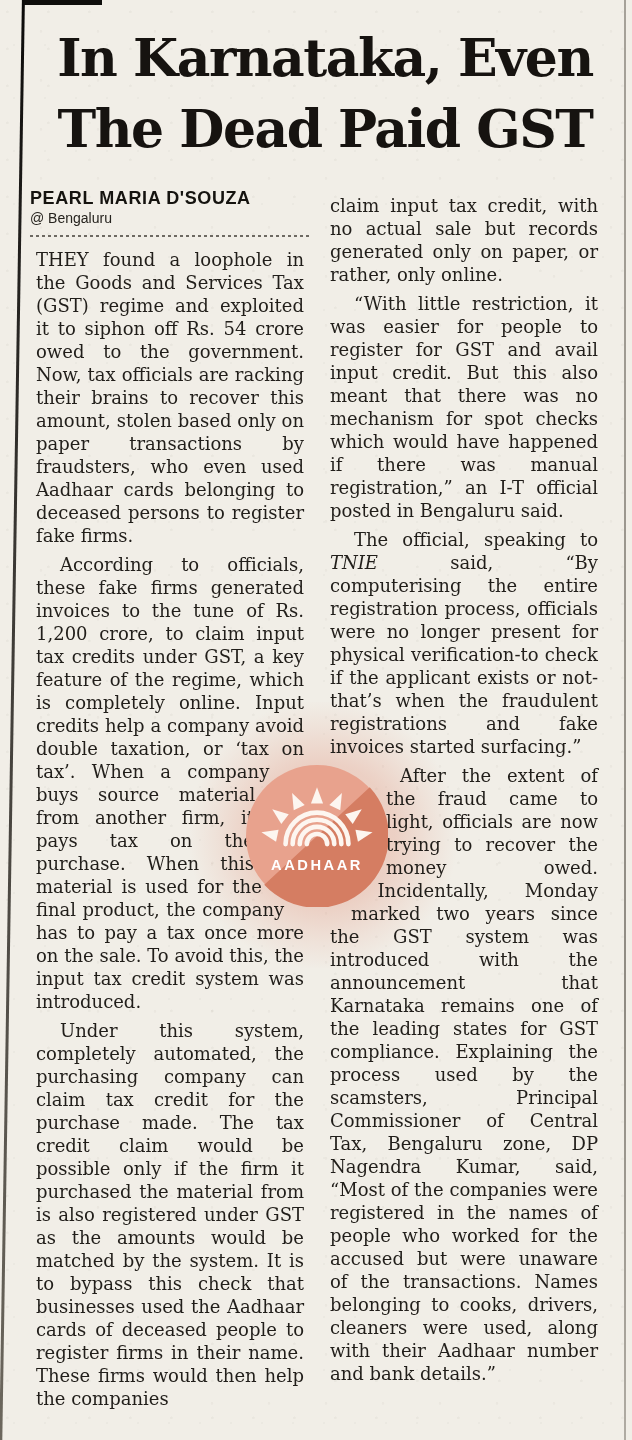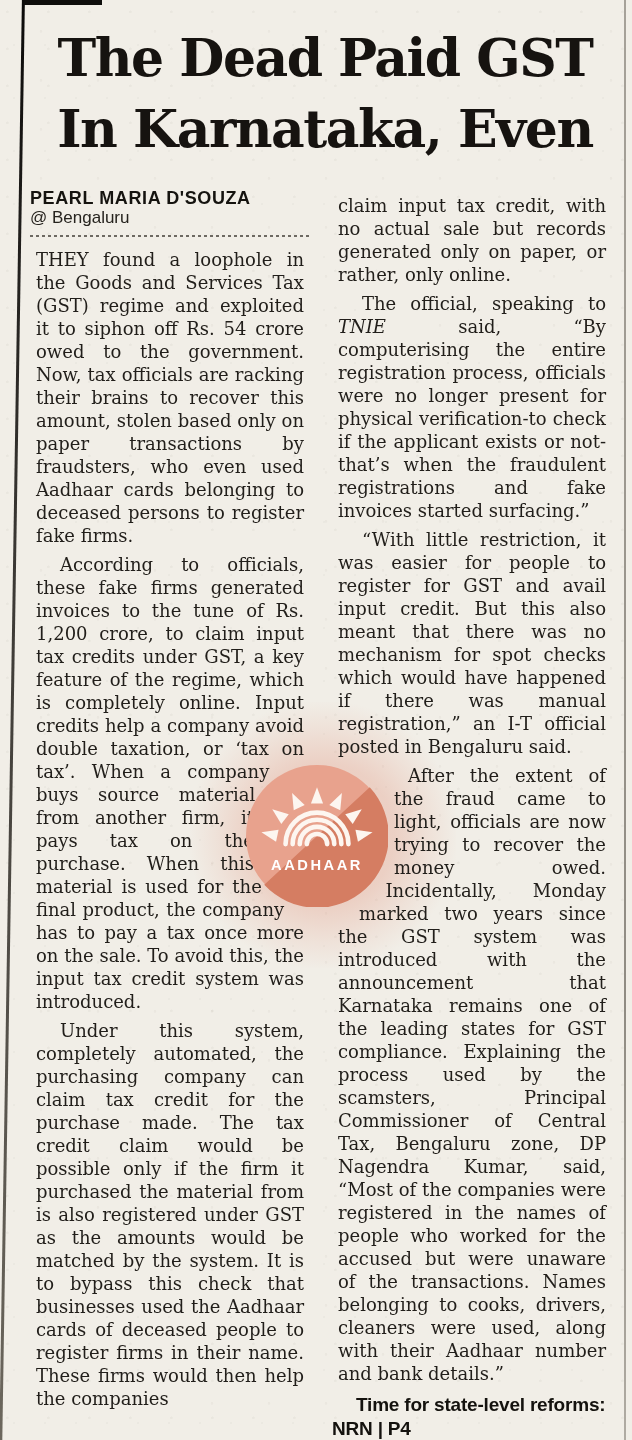--- a/index.html
+++ b/index.html
@@ -19,28 +19,28 @@
     transform:rotate(0.9deg);transform-origin:top left;}
   .corner-mark{position:absolute;left:24px;top:0;width:78px;height:5px;background:#0f0e0c;}
   .rule-right{position:absolute;left:624px;top:0;width:2px;height:1440px;opacity:.75;
     background:linear-gradient(180deg,#8d8density 0%,#827d74 30%,#6f6a61 70%,#9a958c);
     background:linear-gradient(180deg,#8d887f 0%,#827d74 30%,#6f6a61 70%,#9a958c);}
   
   .headline{position:absolute;top:22px;left:34px;right:16px;text-align:center;
     font-weight:700;font-size:52px;line-height:71px;letter-spacing:-1.5px;color:#161310;}
   .headline div{white-space:nowrap;}
   
-  .columns{position:absolute;top:188px;left:30px;width:582px;display:flex;gap:22px;}
+  .columns{position:absolute;top:188px;left:30px;width:582px;display:flex;gap:14px;}
   .col{width:280px;font-size:18px;line-height:23px;text-align:justify;color:#211e1a;}
   .col p{margin:6px;}
   .col p.indent{text-indent:24px;}
   
   .byline-author{font-family:"Liberation Sans", sans-serif;font-weight:bold;font-size:18px;
     letter-spacing:.6px;color:#15130f;line-height:21px;}
-  .byline-loc{font-family:"Liberation Sans", sans-serif;font-size:17px;line-height:18px;color:#26231e;}
+  .byline-loc{font-family:"Liberation Sans", sans-serif;font-size:14px;line-height:18px;color:#26231e;}
   .byline-sep{margin:8px 0 11px;height:2px;
     background:repeating-linear-gradient(90deg,#6d6962 0 3px,transparent 3px 6px);}
   
   .spr0{float:right;width:1px;height:575px;margin-right:-1px;}
   .spr1{float:right;clear:right;width:60px;height:142px;margin-right:-4px;
     shape-outside:circle(77px at 73px 71px);}
   .spl0{float:left;width:1px;height:575px;margin-left:-1px;}
   .spl1{float:left;clear:left;width:62px;height:142px;
     shape-outside:circle(77px at -9px 71px);}
   
@@ -55,22 +55,22 @@
 </head>
 <body>
 
 <div class="page">
 
   <div class="rule-left"></div>
   <div class="corner-mark"></div>
   <div class="rule-right"></div>
 
   <div class="headline">
+    <div>In Karnataka, Even</div>
     <div>The Dead Paid GST</div>
-    <div>In Karnataka, Even</div>
   </div>
 
   <div class="logo-glow"></div>
 
   <div class="columns">
 
     <div class="col">
       <span class="spr0"></span>
       <span class="spr1"></span>
 
@@ -83,28 +83,24 @@
       <p>THEY found a loophole in the Goods and Services Tax (GST) regime and exploited it to siphon off Rs. 54 crore owed to the government. Now, tax officials are racking their brains to recover this amount, stolen based only on paper transactions by fraudsters, who even used Aadhaar cards belonging to deceased persons to register fake firms.</p>
       <p class="indent">According to officials, these fake firms generated invoices to the tune of Rs. 1,200 crore, to claim input tax credits under GST, a key feature of the regime, which is completely online. Input credits help a company avoid double taxation, or ‘tax on tax’. When a company buys source material from another firm, it pays tax on the purchase. When this material is used for the final product, the company has to pay a tax once more on the sale. To avoid this, the input tax credit system was introduced.</p>
       <p class="indent">Under this system, completely automated, the purchasing company can claim tax credit for the purchase made. The tax credit claim would be possible only if the firm it purchased the material from is also registered under GST as the amounts would be matched by the system. It is to bypass this check that businesses used the Aadhaar cards of deceased people to register firms in their name. These firms would then help the companies</p>
     </div>
 
     <div class="col">
       <span class="spl0"></span>
       <span class="spl1"></span>
 
       <p>claim input tax credit, with no actual sale but records generated only on paper, or rather, only online.</p>
+      <p class="indent">“With little restriction, it was easier for people to register for GST and avail input credit. But this also meant that there was no mechanism for spot checks which would have happened if there was manual registration,” an I-T official posted in Bengaluru said.</p>
       <p class="indent"><span>The official, speaking to </span><i>TNIE</i><span> said, “By computerising the entire registration process, officials were no longer present for physical verification-to check if the applicant exists or not- that’s when the fraudulent registrations and fake invoices started surfacing.”</span></p>
-      <p class="indent">“With little restriction, it was easier for people to register for GST and avail input credit. But this also meant that there was no mechanism for spot checks which would have happened if there was manual registration,” an I-T official posted in Bengaluru said.</p>
       <p class="indent">After the extent of the fraud came to light, officials are now trying to recover the money owed. Incidentally, Monday marked two years since the GST system was introduced with the announcement that Karnataka remains one of the leading states for GST compliance. Explaining the process used by the scamsters, Principal Commissioner of Central Tax, Bengaluru zone, DP Nagendra Kumar, said, “Most of the companies were registered in the names of people who worked for the accused but were unaware of the transactions. Names belonging to cooks, drivers, cleaners were used, along with their Aadhaar number and bank details.”</p>
 
-      <div class="footer">
-        <div class="l1">Time for state-level reforms:</div>
-        <div class="l2">NRN | P4</div>
-      </div>
     </div>
 
   </div>
 
   <div class="logo-wrap">
     <svg viewBox="0 0 140 140" width="142" height="142">
       <circle cx="70" cy="70" r="70" fill="#e8a28d"></circle>
       <path d="M18,118 L122,22 A70,70 0 0 1 18,118 Z" fill="#d57d62"></path>
       <g fill="none" stroke="#fdf6f0" stroke-width="4.6" stroke-linecap="round">
         <path d="M60,78 A10,10 0 0 1 80,78"></path>

